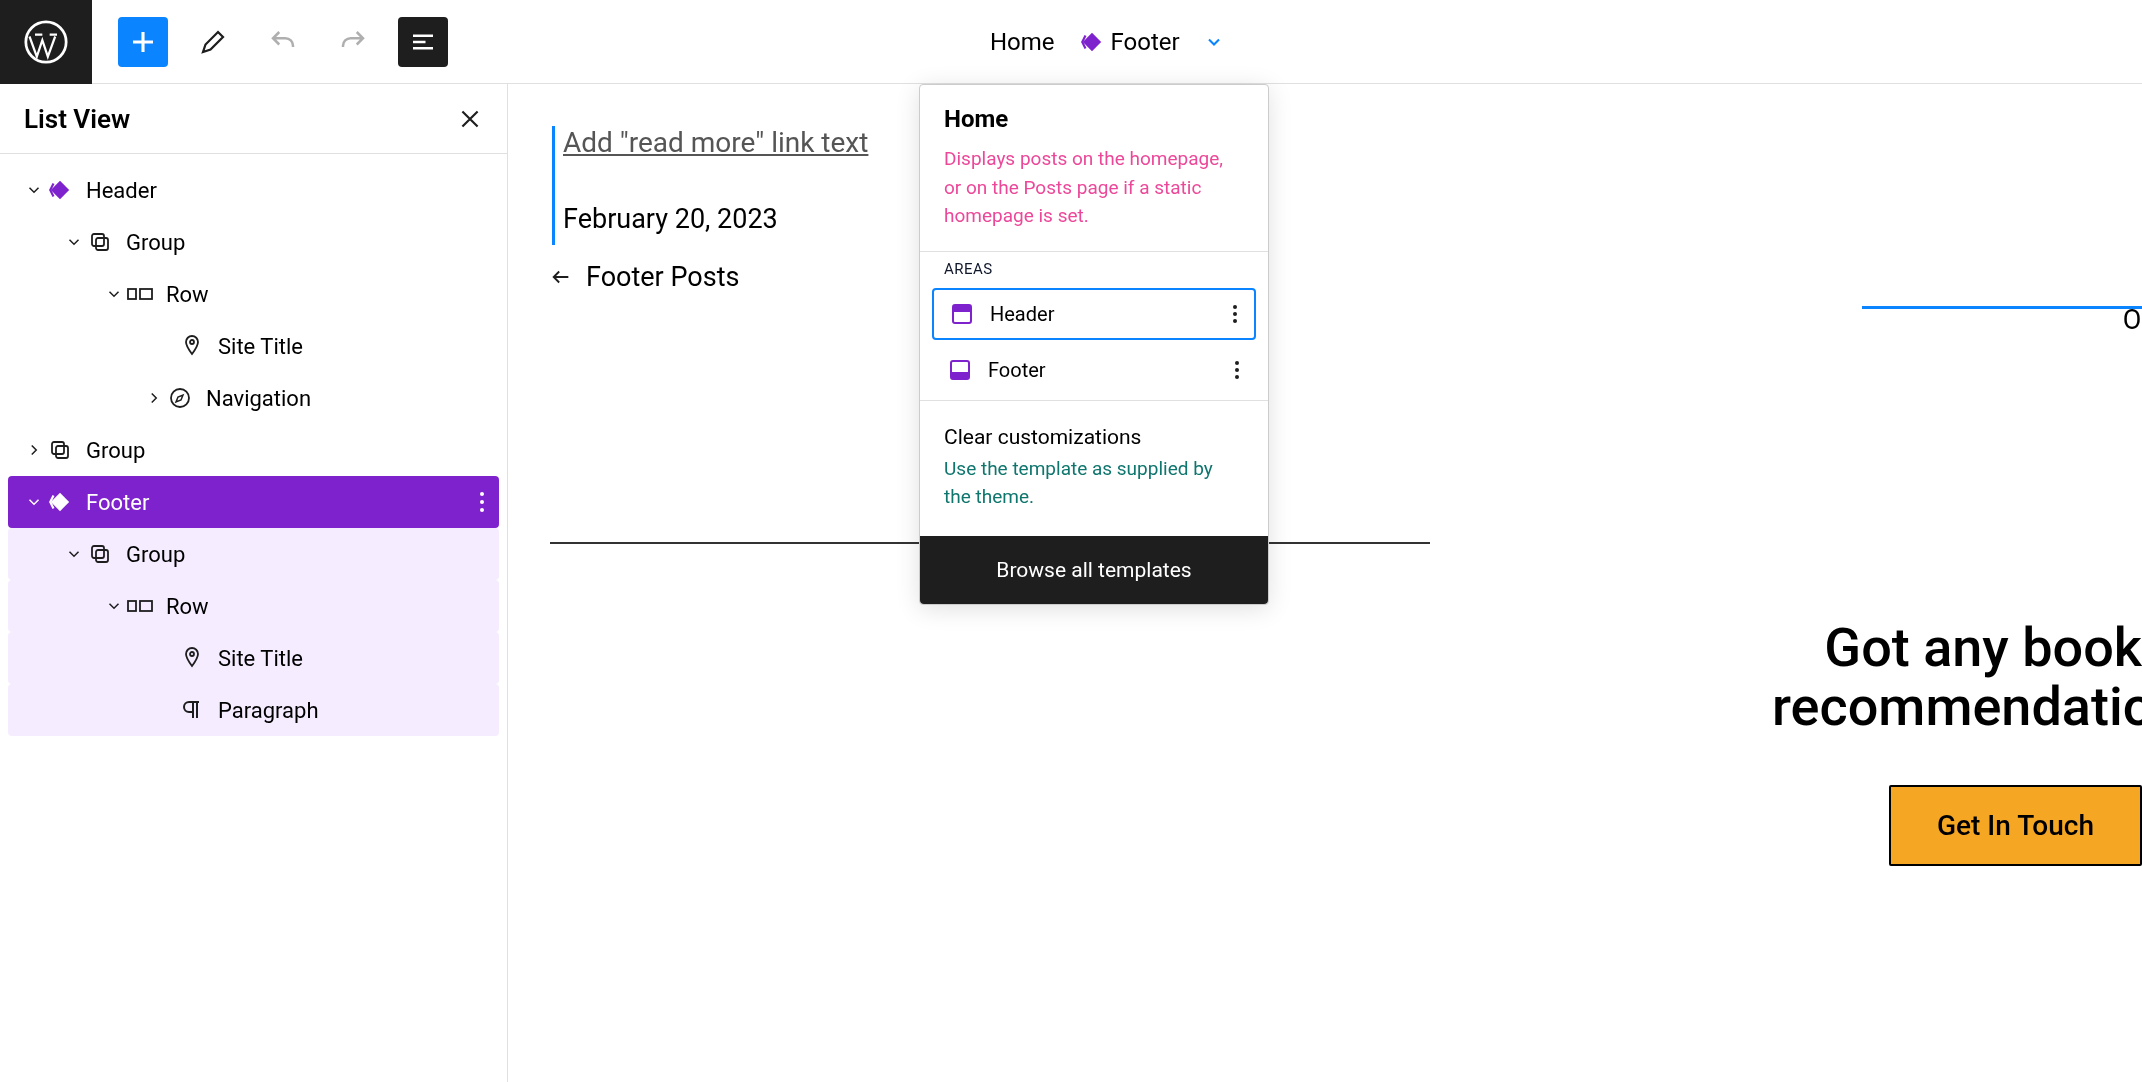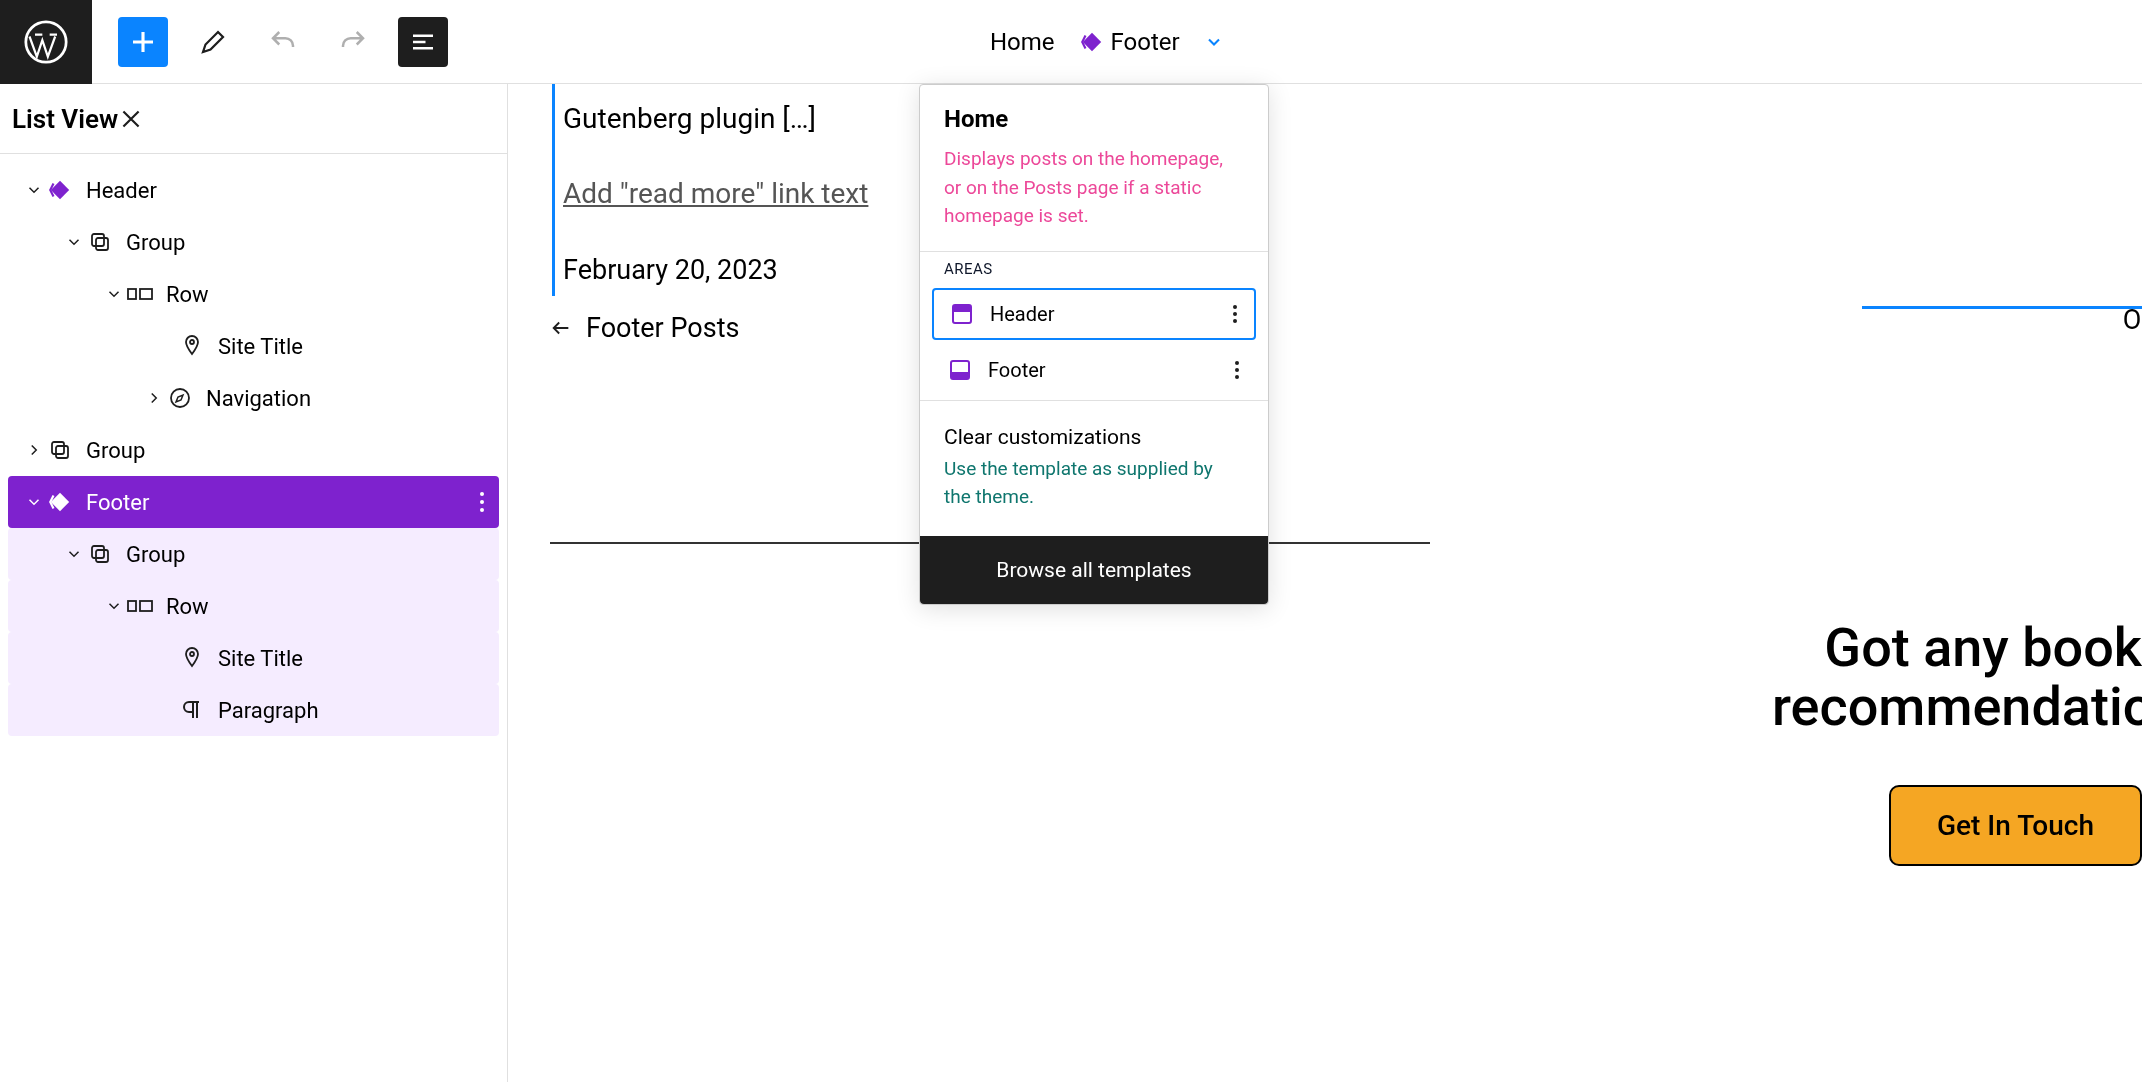--- a/index.html
+++ b/index.html
@@ -10,21 +10,21 @@
 .logo-box { width: 92px; height: 84px; background: #1e1e1e; display: flex; align-items: center; justify-content: center; }
 .tool-btn { width: 50px; height: 50px; margin-left: 26px; border-radius: 4px; display: flex; align-items: center; justify-content: center; cursor: pointer; }
 .tool-add { background: #0a84ff; color: #fff; }
 .tool-icon { width: 50px; height: 50px; display: flex; align-items: center; justify-content: center; margin-left: 20px; }
 .tool-list { background: #1e1e1e; color: #fff; border-radius: 4px; }
 .breadcrumb { position: absolute; left: 990px; display: flex; align-items: center; gap: 16px; font-size: 24px; }
 .bc-tpl { display: flex; align-items: center; gap: 6px; padding: 4px 8px; }
 
 
 .sidebar { position: absolute; left: 0; top: 84px; width: 508px; height: 998px; border-right: 1px solid #e0e0e0; background: #fff; }
-.sidebar-head { height: 70px; display: flex; align-items: center; justify-content: flex-start; padding: 0 12px; border-bottom: 1px solid #e0e0e0; }
+.sidebar-head { height: 70px; display: flex; align-items: center; justify-content: space-between; padding: 0 24px; border-bottom: 1px solid #e0e0e0; }
 .sidebar-title { font-size: 26px; font-weight: 600; }
 .close-x { font-size: 30px; cursor: pointer; }
 
 .tree { padding: 10px 8px; }
 .tree-item { height: 52px; display: flex; align-items: center; padding-right: 14px; border-radius: 4px; cursor: pointer; position: relative; }
 .tree-item .toggle { width: 24px; display: inline-flex; justify-content: center; }
 .tree-item .ico { width: 28px; display: inline-flex; justify-content: center; margin-right: 12px; }
 .tree-item .lbl { font-size: 22px; }
 .tree-item.selected { background: #7e22ce; color: #fff; }
 .tree-item.selected .lbl { color: #fff; }
@@ -41,21 +41,21 @@
 .post-title { font-size: 28px; padding-top: 18px; }
 .read-more { font-size: 28px; color: #555; text-decoration: underline; display: block; margin-top: 42px; }
 .post-date { font-size: 27px; margin-top: 44px; padding-bottom: 10px; }
 .newer { margin-left: 42px; margin-top: 16px; font-size: 27px; display: flex; align-items: center; gap: 14px; }
 .hr { position: absolute; left: 42px; top: 458px; width: 880px; height: 2px; background: #333; }
 
 .cta-block { position: absolute; right: 0; top: 454px; width: 370px; text-align: right; }
 .cta-hr { position: absolute; right: 0; top: -232px; width: 280px; height: 3px; background: #0a84ff; }
 .cta-ol { position: absolute; right: -6px; top: -234px; font-size: 27px; }
 .cta-h { font-size: 54px; font-weight: 500; line-height: 1.1; margin-top: 80px; white-space: nowrap; }
-.cta-btn { background: #f5a623; border: 2px solid #000; border-radius: 10px; padding: 22px 46px; font-size: 28px; font-weight: 500; margin-top: 48px; display: inline-block; cursor: pointer; }
+.cta-btn { background: #f5a623; border: 2px solid #000; border-radius: 2px; padding: 22px 46px; font-size: 28px; font-weight: 500; margin-top: 48px; display: inline-block; cursor: pointer; }
 
 
 .popover { position: absolute; left: 919px; top: 84px; width: 350px; background: #fff; border: 1px solid #ccc; border-radius: 4px; box-shadow: 0 4px 24px rgba(0,0,0,0.12); }
 .pop-sec { padding: 20px 24px; }
 .pop-title { font-size: 24px; font-weight: 700; margin-bottom: 12px; }
 .pop-desc { font-size: 19px; color: #ec4899; line-height: 1.5; }
 .pop-label { font-size: 15px; color: #0f172a; letter-spacing: 0.5px; padding: 8px 24px 4px; border-top: 1px solid #e0e0e0; }
 .area-item { display: flex; align-items: center; padding: 12px 16px; margin: 6px 12px; border-radius: 4px; cursor: pointer; }
 .area-item.active { border: 2px solid #0a84ff; }
 .area-ico { width: 24px; height: 24px; margin-right: 16px; }
@@ -283,21 +283,20 @@
           </svg>
         </span>
       <span class="lbl">Paragraph</span>
     </div>
 
   </div>
 </div>
 
 <div class="canvas">
   <div class="post-block">
-    <div class="post-title">Gutenberg plugin […]</div>
     <a class="read-more">Add "read more" link text</a>
     <div class="post-date">February 20, 2023</div>
   </div>
   <div class="newer">
     <svg width="22" height="22" viewBox="0 0 24 24">
         <path d="M20 12H4M10 6l-6 6 6 6" stroke="#1e1e1e" stroke-width="2" fill="none"></path>
       </svg>
     <span>Footer Posts</span>
   </div>
   <div class="hr"></div>

